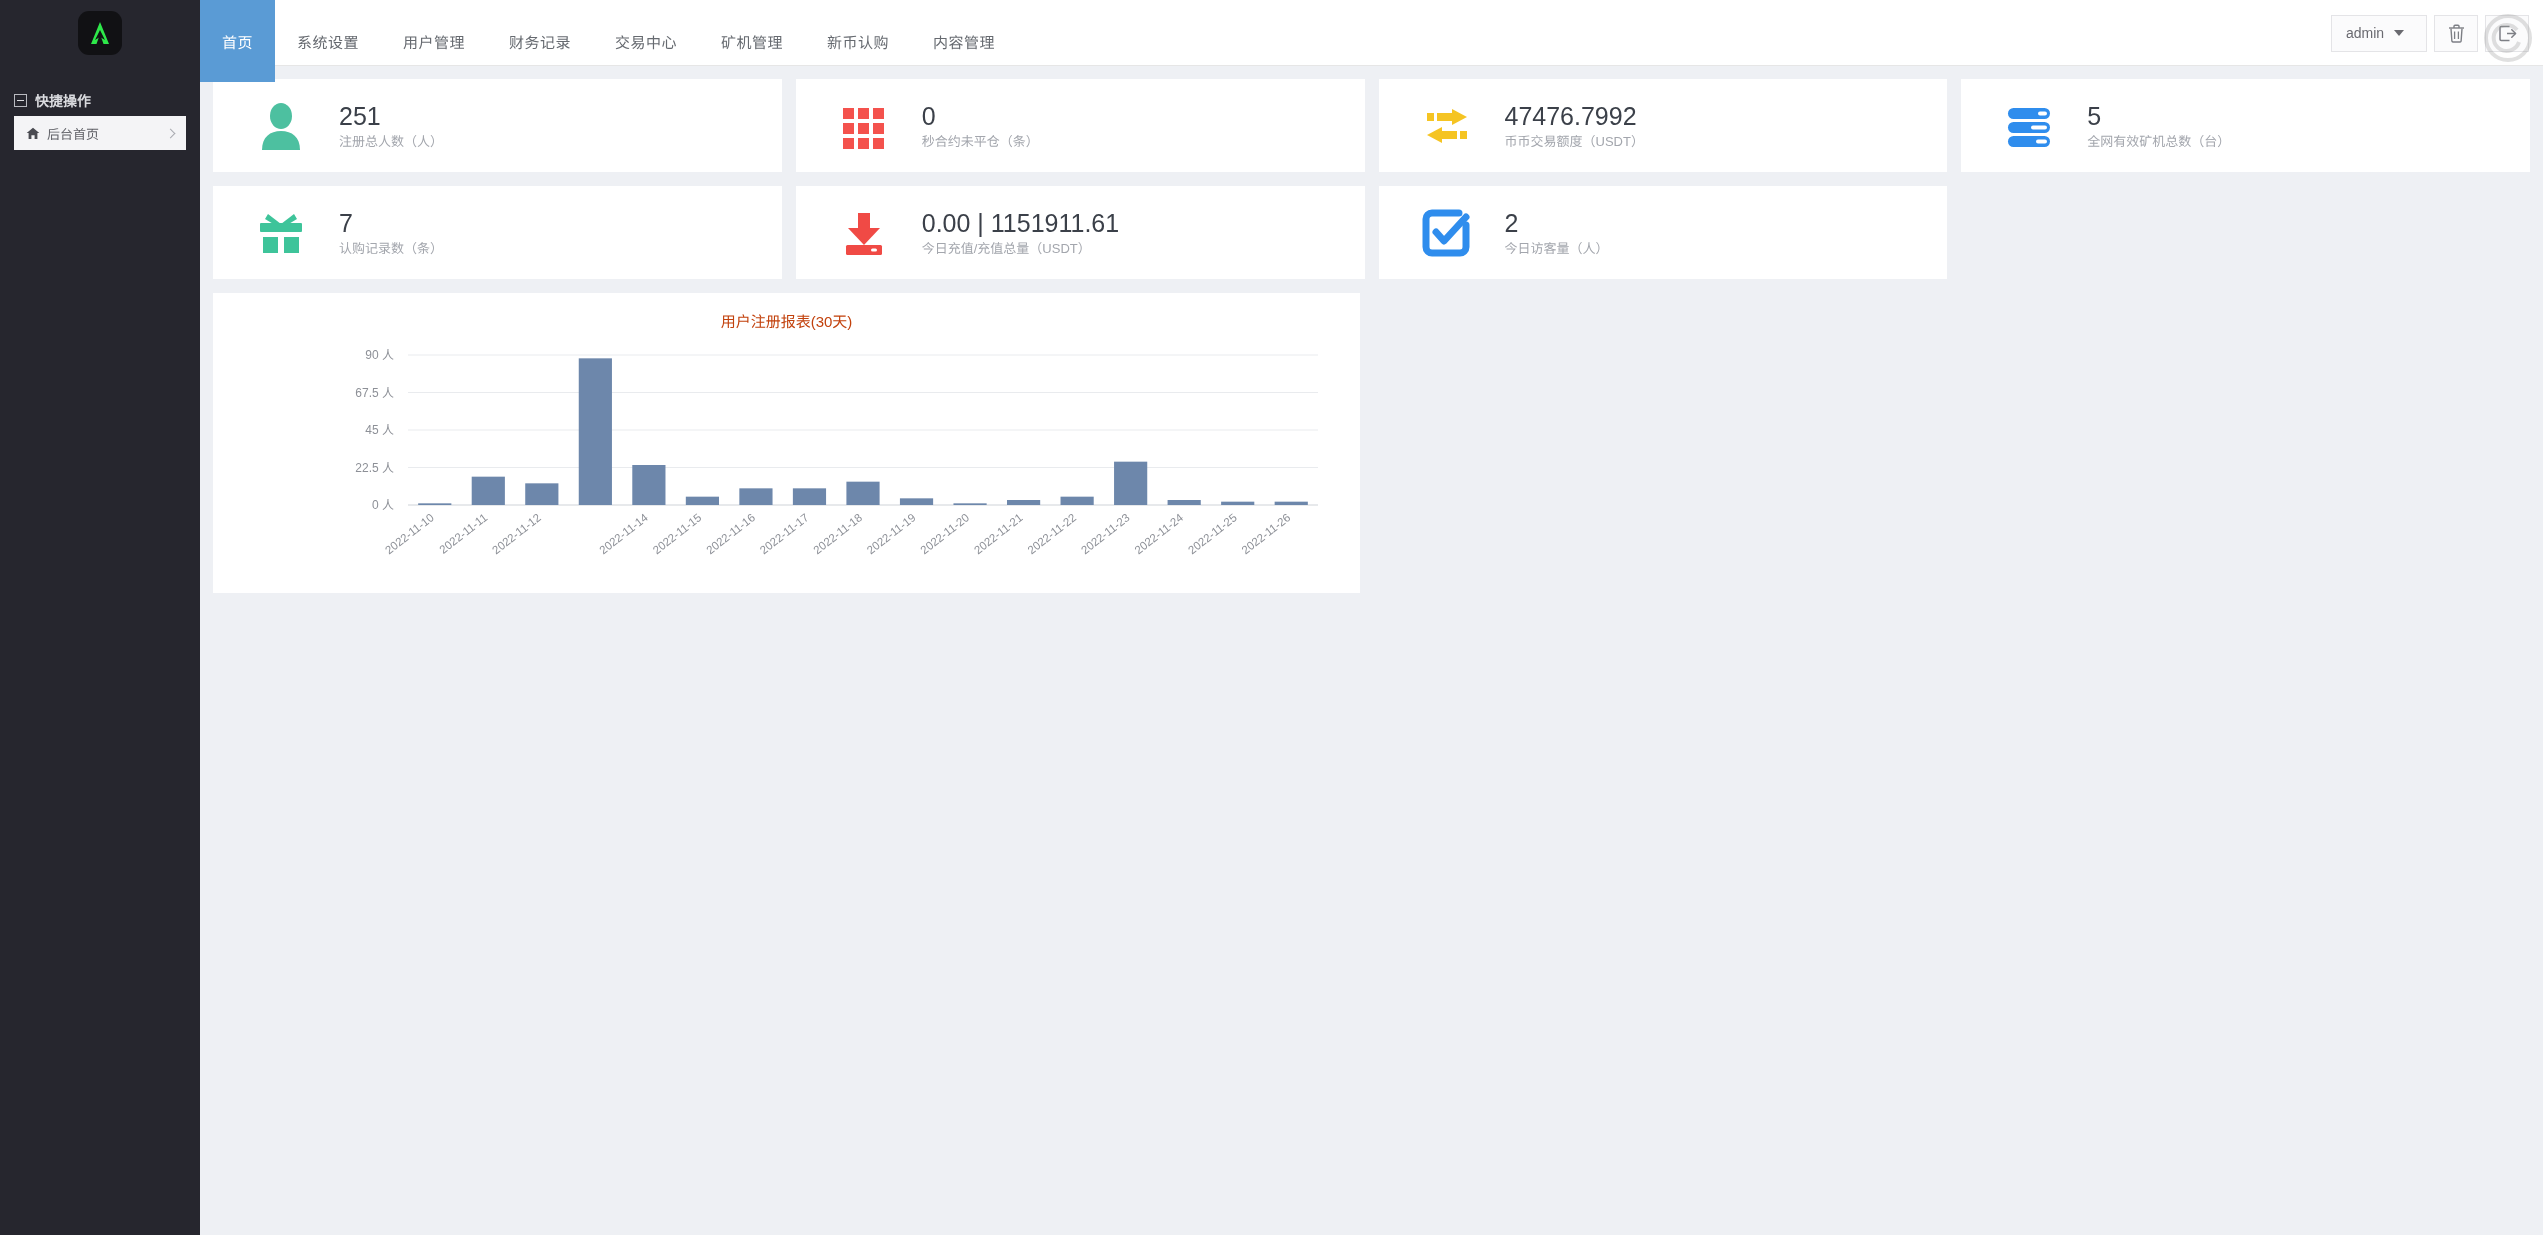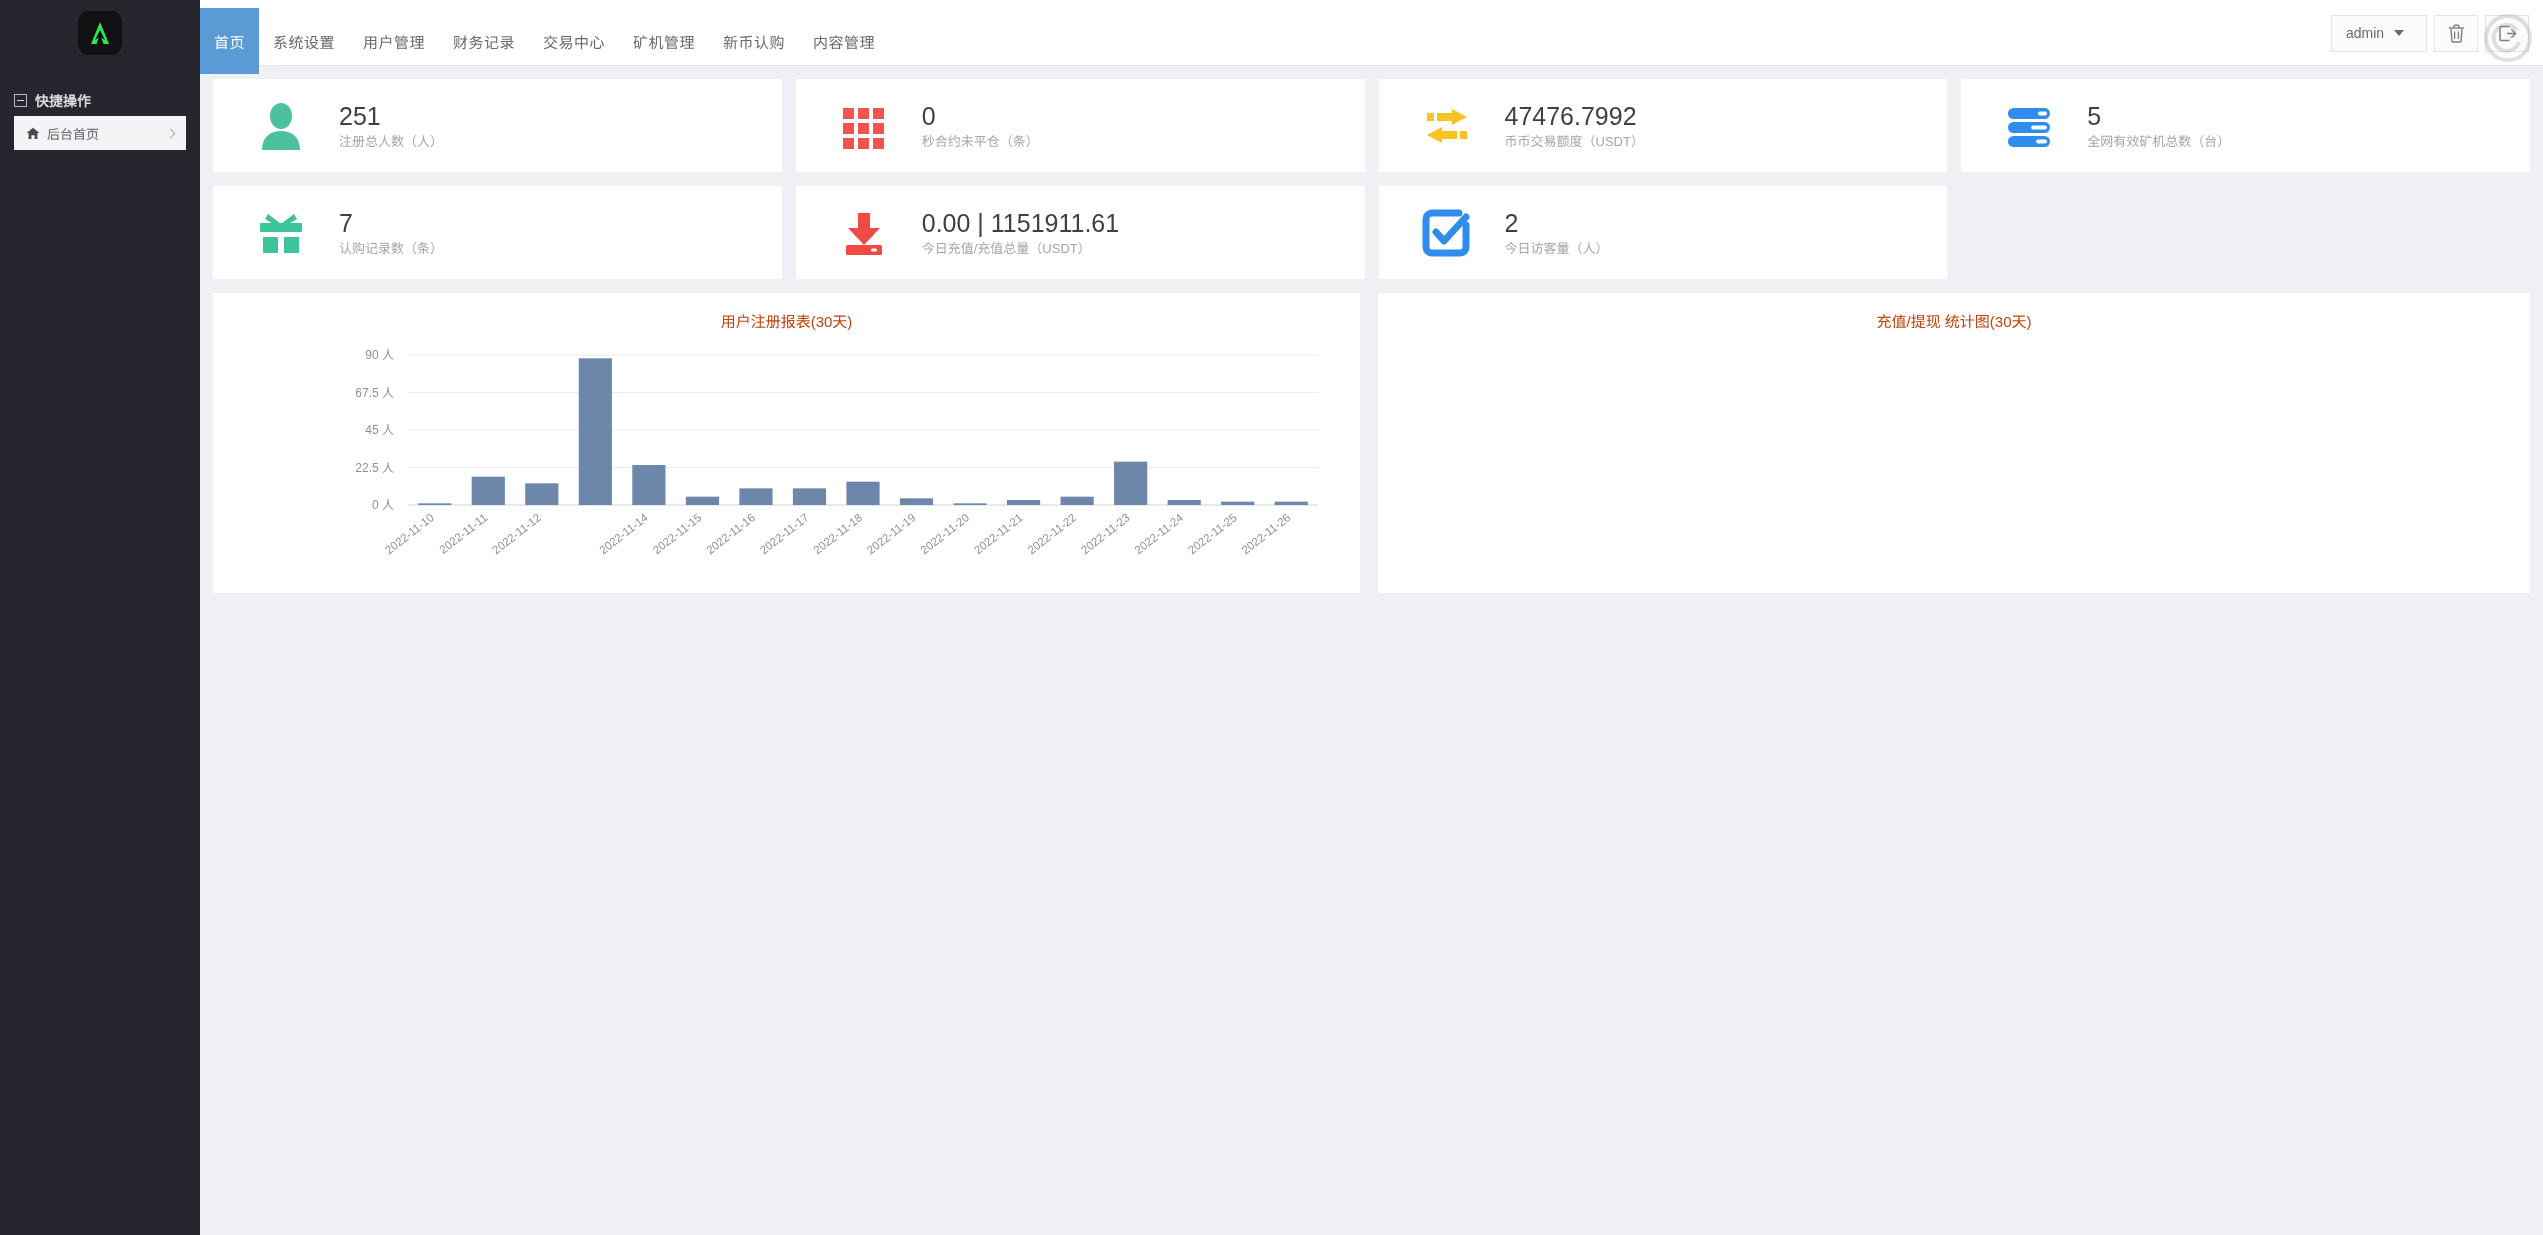--- a/index.html
+++ b/index.html
@@ -27,23 +27,23 @@
     flex: 0 0 200px;
   }
   .logo-badge {
     width: 44px; height: 44px; border-radius: 11px;
     background: #111114;
     display: flex; align-items: center; justify-content: center;
   }
   .nav-tabs { display: flex; align-items: stretch; height: 66px; }
   .nav-tab {
     display: flex; align-items: center; justify-content: center;
-    padding: 0 14px; height: 66px;
+    padding: 0 22px; height: 82px;
     font-size: 15px; color: #666a70; cursor: pointer;
-    white-space: nowrap; letter-spacing: .5px; margin-top: 8px;
+    white-space: nowrap; letter-spacing: .5px;
   }
   .nav-tab.active { background: #5a9bd5; color: #ffffff; }
   .topbar-spacer { flex: 1 1 auto; }
   .topbar-right {
     display: flex; align-items: center; gap: 7px;
     padding-right: 14px; height: 66px;
   }
   .admin-chip {
     display: flex; align-items: center; gap: 10px;
     height: 37px; min-width: 96px; padding: 0 14px;
@@ -388,19 +388,15 @@
             <text x="757.0588235294117" y="184" class="xtick" text-anchor="end" transform="rotate(-38 757.0588235294117 184)">2022-11-20</text>
             <text x="810.5882352941177" y="184" class="xtick" text-anchor="end" transform="rotate(-38 810.5882352941177 184)">2022-11-21</text>
             <text x="864.1176470588235" y="184" class="xtick" text-anchor="end" transform="rotate(-38 864.1176470588235 184)">2022-11-22</text>
             <text x="917.6470588235294" y="184" class="xtick" text-anchor="end" transform="rotate(-38 917.6470588235294 184)">2022-11-23</text>
             <text x="971.1764705882354" y="184" class="xtick" text-anchor="end" transform="rotate(-38 971.1764705882354 184)">2022-11-24</text>
             <text x="1024.7058823529412" y="184" class="xtick" text-anchor="end" transform="rotate(-38 1024.7058823529412 184)">2022-11-25</text>
             <text x="1078.235294117647" y="184" class="xtick" text-anchor="end" transform="rotate(-38 1078.235294117647 184)">2022-11-26</text>
           </svg>
       </div>
     </div>
-    <div class="panel panel-right">
-      <div class="panel-title">充值/提现 统计图(30天)</div>
-      <div class="chart-holder"></div>
-    </div>
   </div>
 
 </div>
 
 </body></html>

